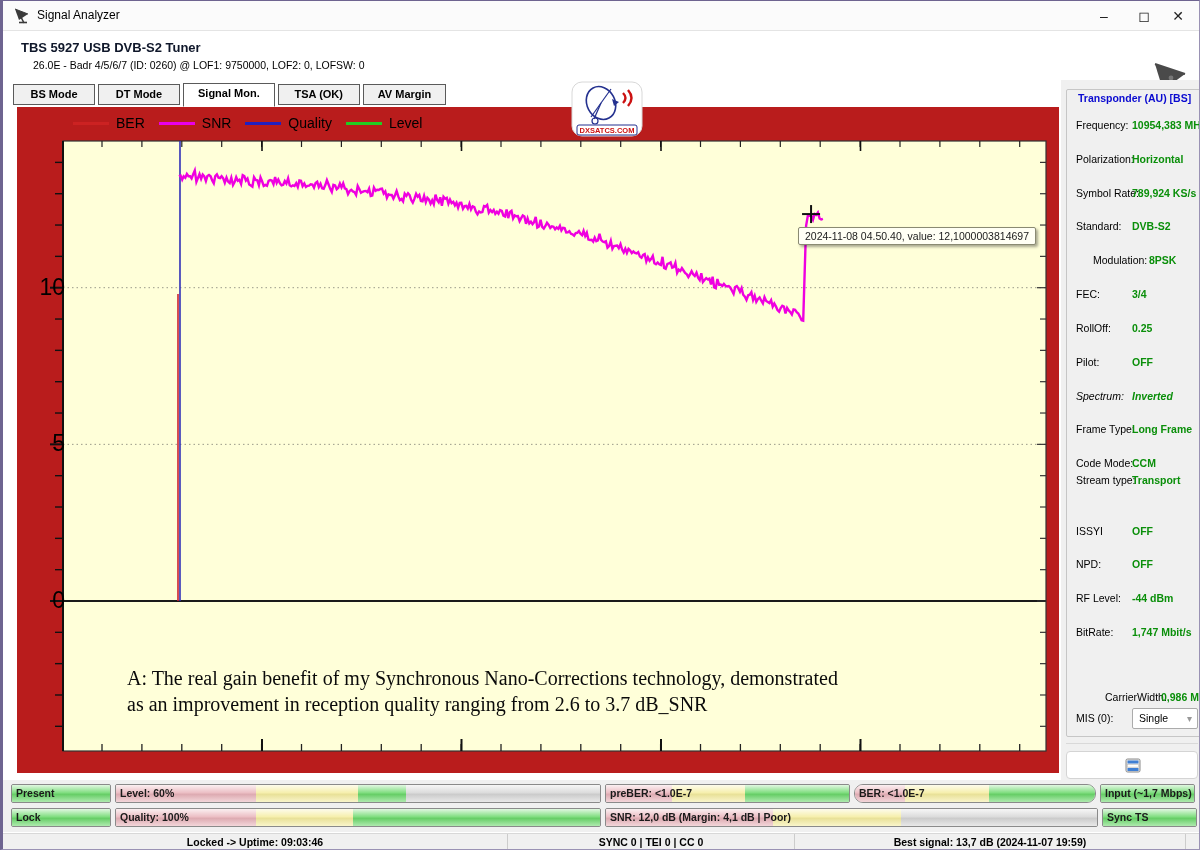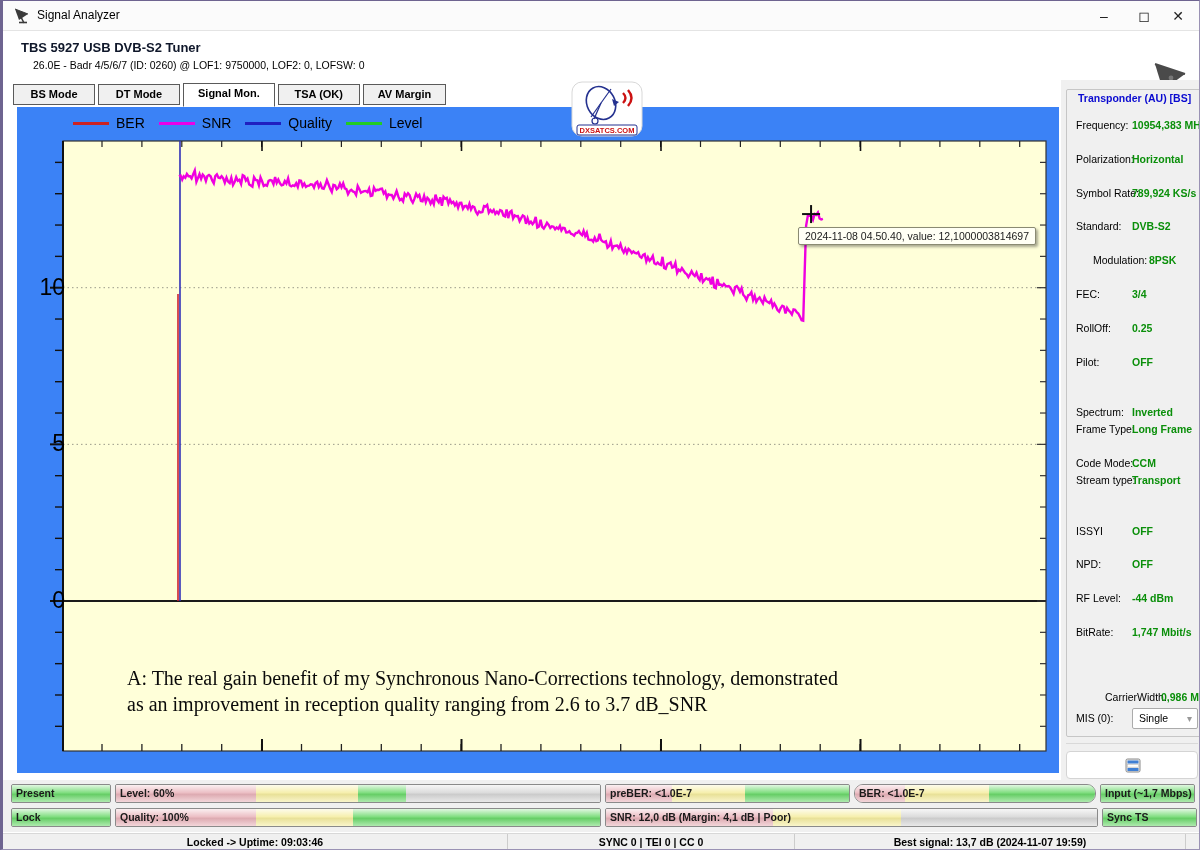--- a/index.html
+++ b/index.html
@@ -19,21 +19,21 @@
   #tuning-line{position:absolute;left:30px;top:27px;font-size:10.5px;color:#000;}
   #sat-icon{position:absolute;right:8px;top:26px;width:44px;height:44px;}
   
   #tabs{position:absolute;left:10px;top:83px;height:24px;display:flex;}
   .tab{height:21px;margin-right:3px;padding:0 14px;background:#f0f0f0;border:1px solid #5a5a5a;
        font-size:11px;font-weight:bold;line-height:19px;text-align:center;min-width:82px;color:#000;}
   .tab.active{background:#ffffff;height:24px;margin-top:-1px;border-bottom:1px solid #fff;}
   
   #logo{position:absolute;left:568px;top:80px;width:72px;height:56px;z-index:5;}
   
-  #chart-panel{position:absolute;left:14px;top:106px;width:1042px;height:666px;background:#3b82f6;}
+  #chart-panel{position:absolute;left:14px;top:106px;width:1042px;height:666px;background:#b91c1c;}
   #legend{position:absolute;left:56px;top:7px;height:18px;display:flex;align-items:center;gap:14px;}
   .legend-item{display:flex;align-items:center;gap:7px;}
   .legend-line{width:36px;height:3px;}
   .legend-label{font-size:14px;color:#000;}
   #plot-svg{position:absolute;left:0;top:0;}
   .ylab{position:absolute;left:12px;width:36px;text-align:right;font-size:23px;color:#000;}
   #tooltip{position:absolute;left:781px;top:120px;background:#fffff4;border:1px solid #8a8a72;
            box-shadow:2px 2px 3px rgba(0,0,0,.35);padding:2px 6px;font-size:10.5px;color:#1a1a1a;border-radius:2px;white-space:nowrap;}
   #annotation{position:absolute;left:110px;top:558px;font-family:"Liberation Serif",serif;font-size:20px;color:#0a0a0a;line-height:1.3;}
   
@@ -280,21 +280,21 @@
             <span class="tp-value">3/4</span>
           </div>
           <div class="tp-row" style="top: 231.8px;">
             <span class="tp-label">RollOff:</span>
             <span class="tp-value">0.25</span>
           </div>
           <div class="tp-row" style="top: 265.6px;">
             <span class="tp-label">Pilot:</span>
             <span class="tp-value">OFF</span>
           </div>
-          <div class="tp-row" style="top: 316px;">
+          <div class="tp-row" style="top: 300px; font-style: italic;">
             <span class="tp-label">Spectrum:</span>
             <span class="tp-value">Inverted</span>
           </div>
           <div class="tp-row" style="top: 333.2px;">
             <span class="tp-label">Frame Type:</span>
             <span class="tp-value">Long Frame</span>
           </div>
           <div class="tp-row" style="top: 367px;">
             <span class="tp-label">Code Mode:</span>
             <span class="tp-value">CCM</span>

